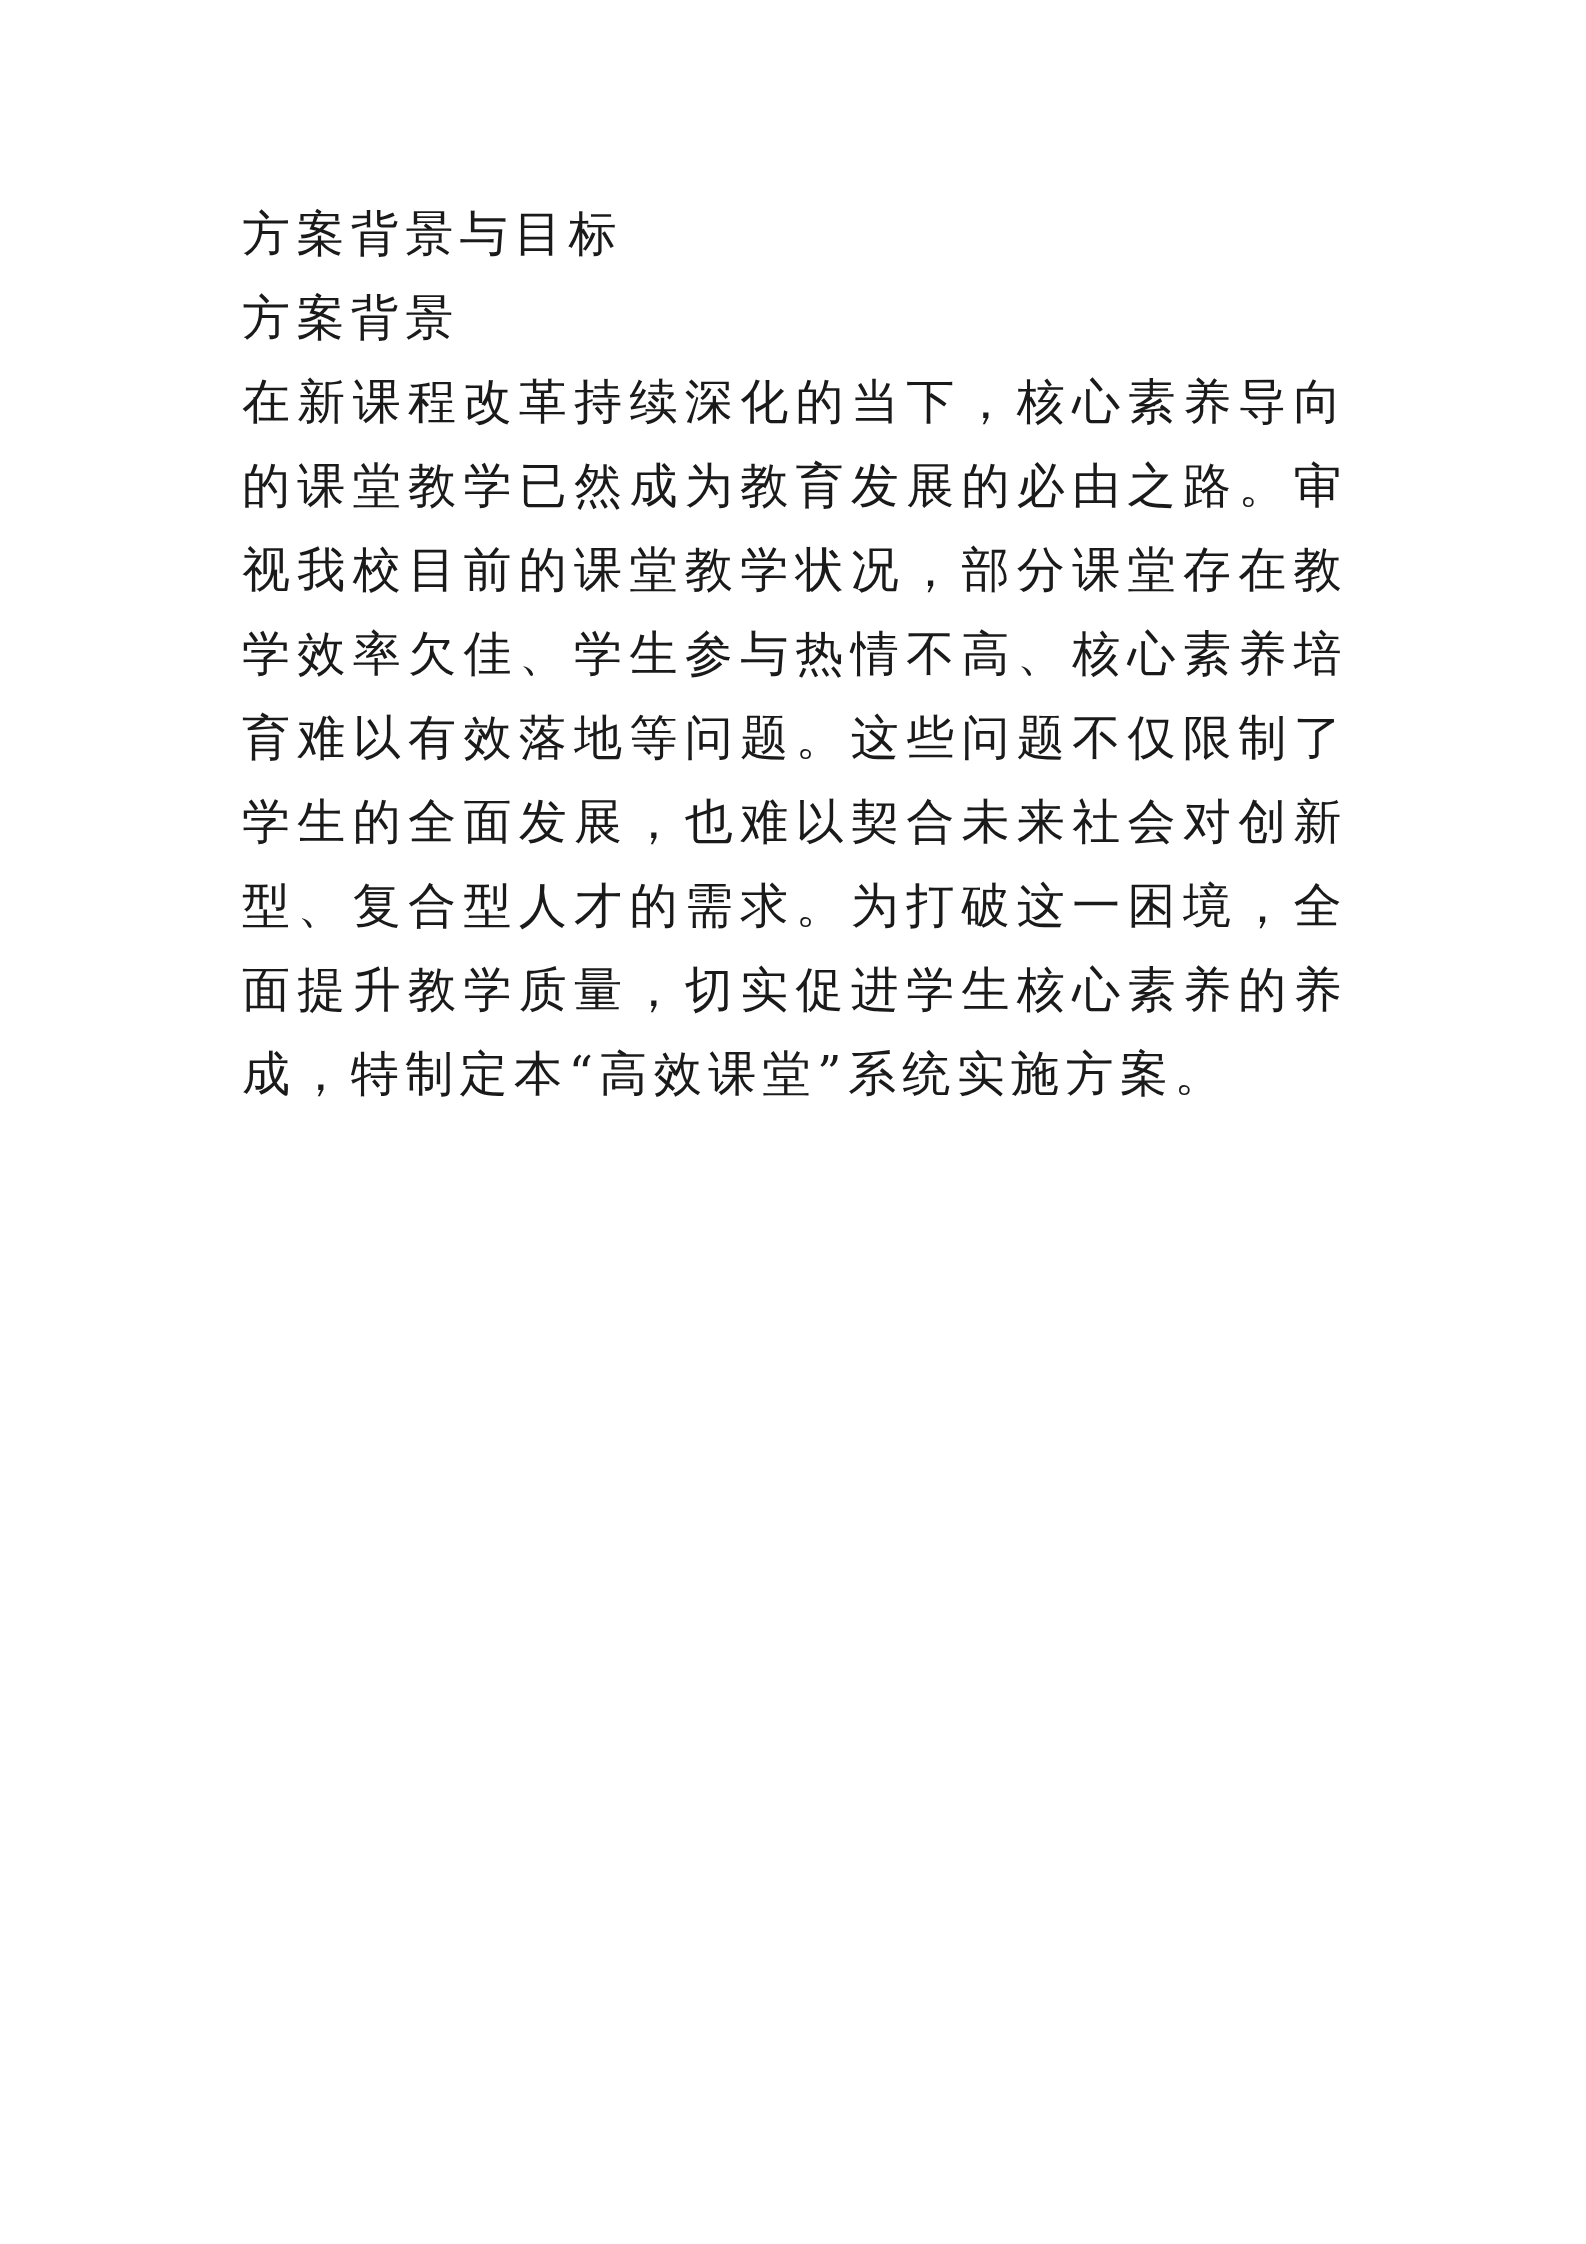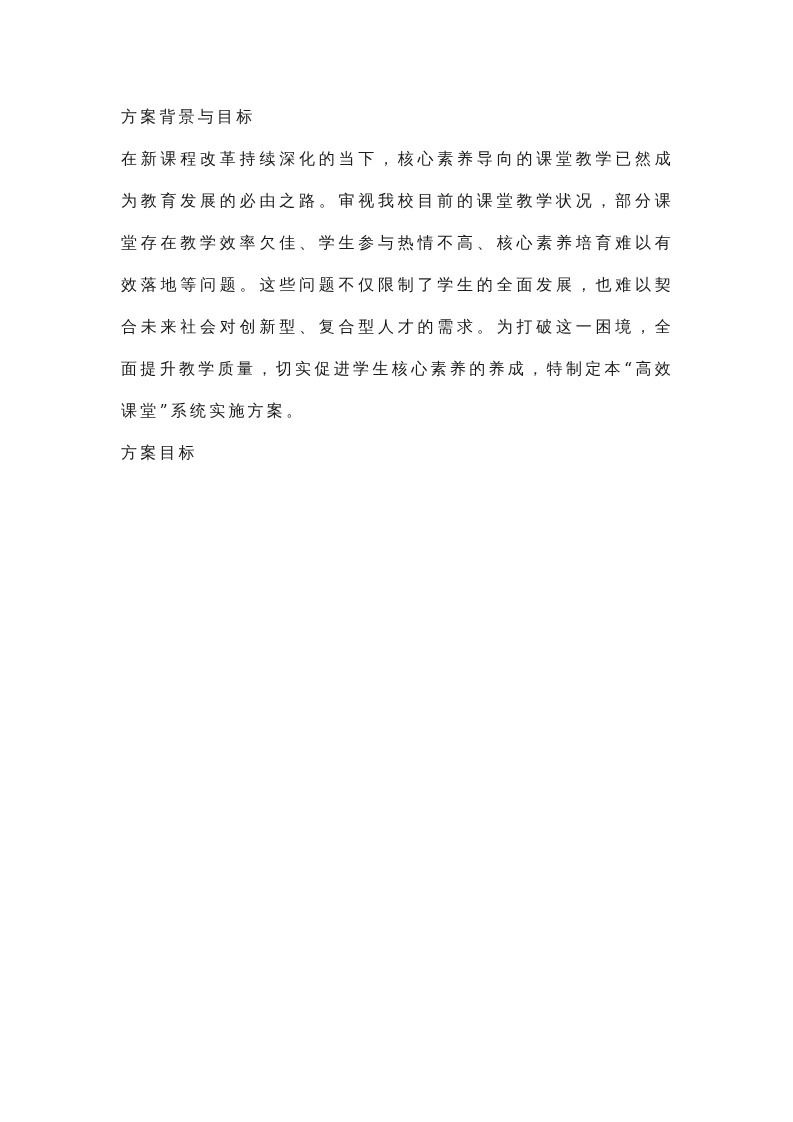--- a/index.html
+++ b/index.html
@@ -15,37 +15,37 @@
       font-family: "DejaVu Serif", "Liberation Serif", serif;
       color: #1a1a1a;
     }
     .page {
       position: absolute;
       left: 121px;
       top: 96px;
       width: 553px;
     }
     .line-block {
-      font-size: 16px;
+      font-size: 24px;
       line-height: 42px;
       letter-spacing: 3.2px;
       text-align: justify;
       margin: 0;
       word-break: break-all;
     }
     .heading {
       font-weight: normal;
     }
     .para {
       text-align: justify;
       text-align-last: left;
     }
   </style>
 </head>
 <body>
 
 <div class="page">
   <p class="line-block heading">方案背景与目标</p>
 
+  <p class="line-block heading">方案背景</p>
   <p class="line-block para">在新课程改革持续深化的当下，核心素养导向的课堂教学已然成为教育发展的必由之路。审视我校目前的课堂教学状况，部分课堂存在教学效率欠佳、学生参与热情不高、核心素养培育难以有效落地等问题。这些问题不仅限制了学生的全面发展，也难以契合未来社会对创新型、复合型人才的需求。为打破这一困境，全面提升教学质量，切实促进学生核心素养的养成，特制定本“高效课堂”系统实施方案。</p>
 
-  <p class="line-block heading">方案目标</p>
 </div>
 
 </body></html>

